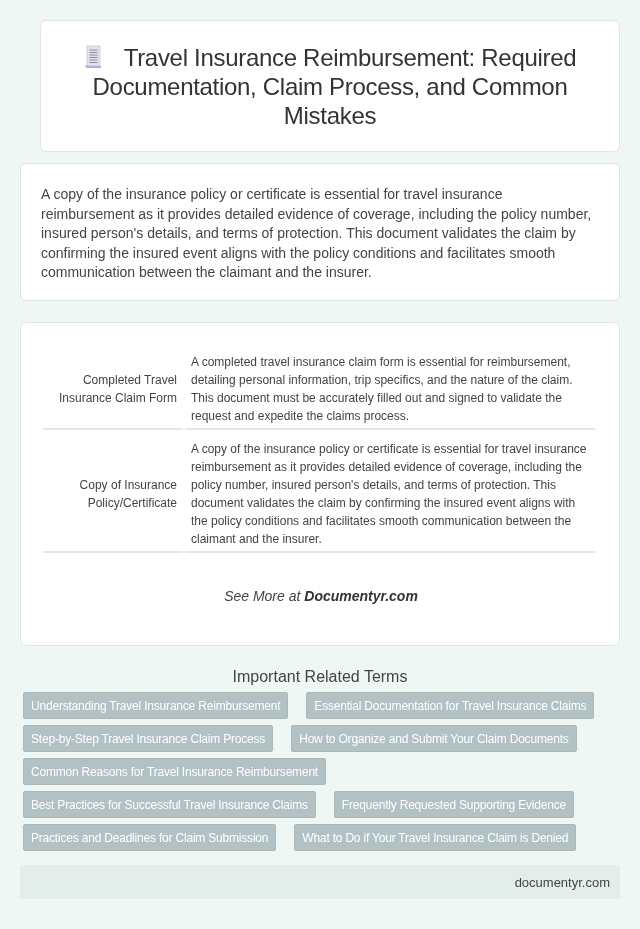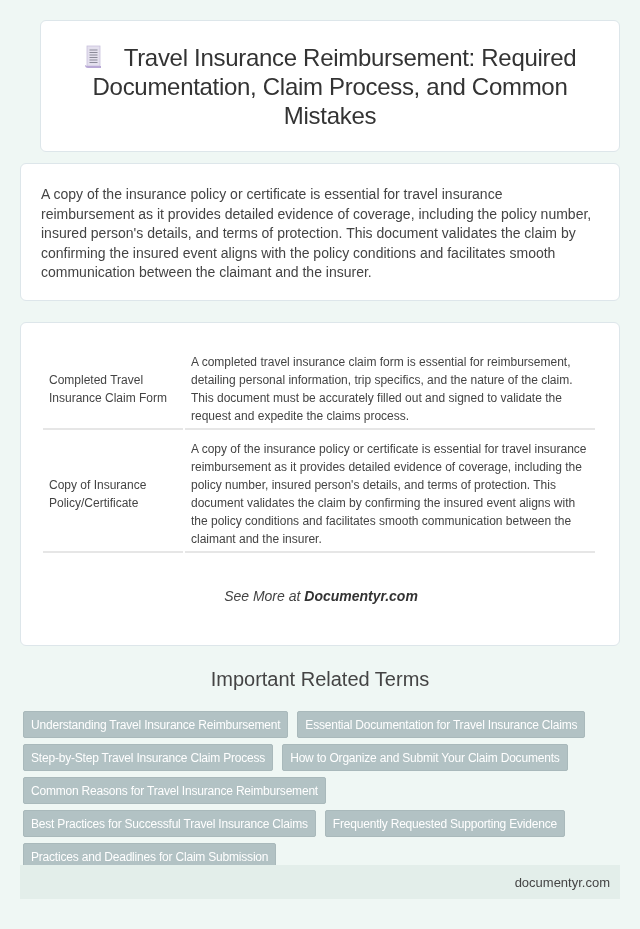--- a/index.html
+++ b/index.html
@@ -61,42 +61,42 @@
       margin-left: -2px;
     }
     table.docs td {
       border-bottom: 2px solid #e6e6e6;
       vertical-align: middle;
       font-size: 12px;
       line-height: 18px;
       color: #444;
       padding: 10px 6px 3px 6px;
     }
-    table.docs td.name { width: 140px; }
+    table.docs td.name { width: 140px; text-align: right; }
     table.docs tr:first-child td { padding-top: 10px; }
     .see-more {
       text-align: center;
       font-size: 14px;
       font-style: italic;
       color: #444;
       margin-top: 35px;
     }
     .see-more b { font-weight: bold; color: #333; }
     .related-title {
       text-align: center;
-      font-size: 20px;
+      font-size: 16px;
       color: #444;
       margin-top: 22px;
     }
     .tags {
       display: flex;
       flex-wrap: wrap;
-      margin-top: 20px;
+      margin-top: 6px;
       padding-left: 3px;
-      gap: 6px 9px;
+      gap: 6px 18px;
     }
     .tag {
       background: #b2c2c4;
       color: #ffffff;
       font-size: 12px;
       line-height: 14px;
       padding: 6px 7px 5px 7px;
       border-radius: 2px;
       border: 1px solid #a9b9bb;
       white-space: nowrap;
@@ -163,17 +163,18 @@
 
 <div class="tags">
   <span class="tag">Understanding Travel Insurance Reimbursement</span>
   <span class="tag">Essential Documentation for Travel Insurance Claims</span>
   <span class="tag">Step-by-Step Travel Insurance Claim Process</span>
   <span class="tag">How to Organize and Submit Your Claim Documents</span>
   <span class="tag">Common Reasons for Travel Insurance Reimbursement</span>
   <span class="tag">Best Practices for Successful Travel Insurance Claims</span>
   <span class="tag">Frequently Requested Supporting Evidence</span>
   <span class="tag">Practices and Deadlines for Claim Submission</span>
+  <span class="tag">What to Do if Your Travel Insurance Claim is Denied</span>
 </div>
 
 <div class="footer">
   <span>documentyr.com</span>
 </div>
 
 </body></html>

